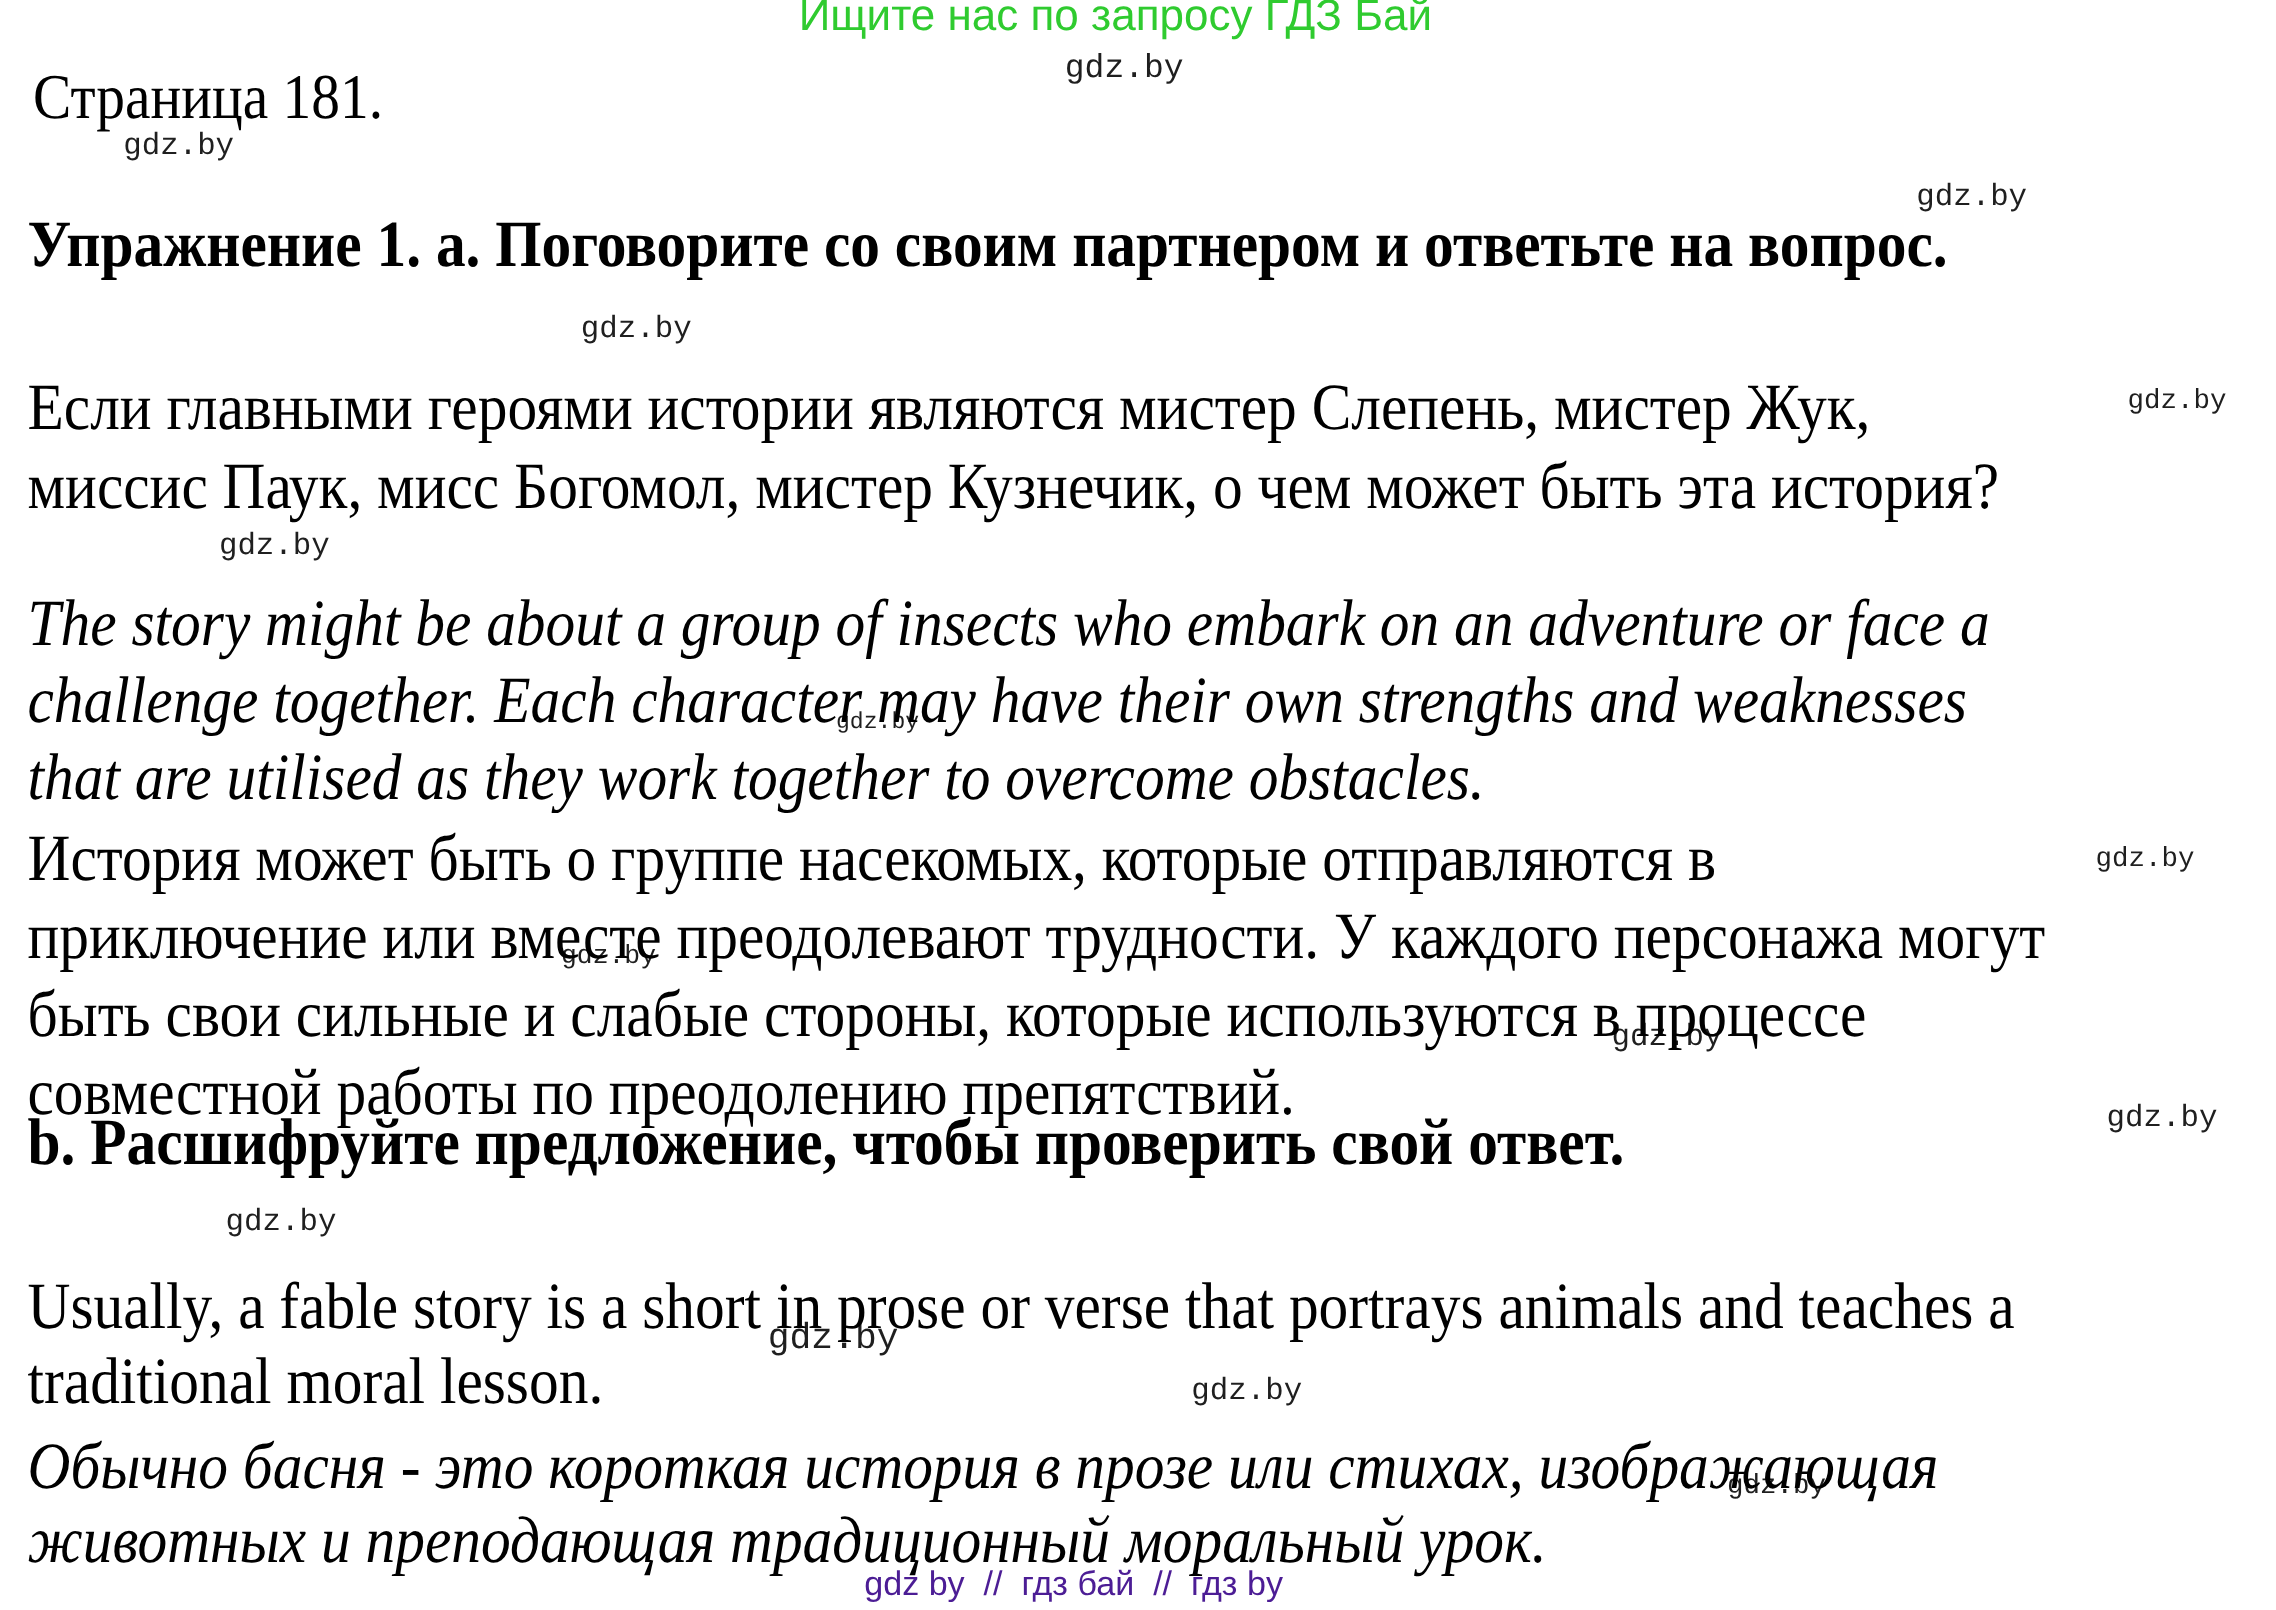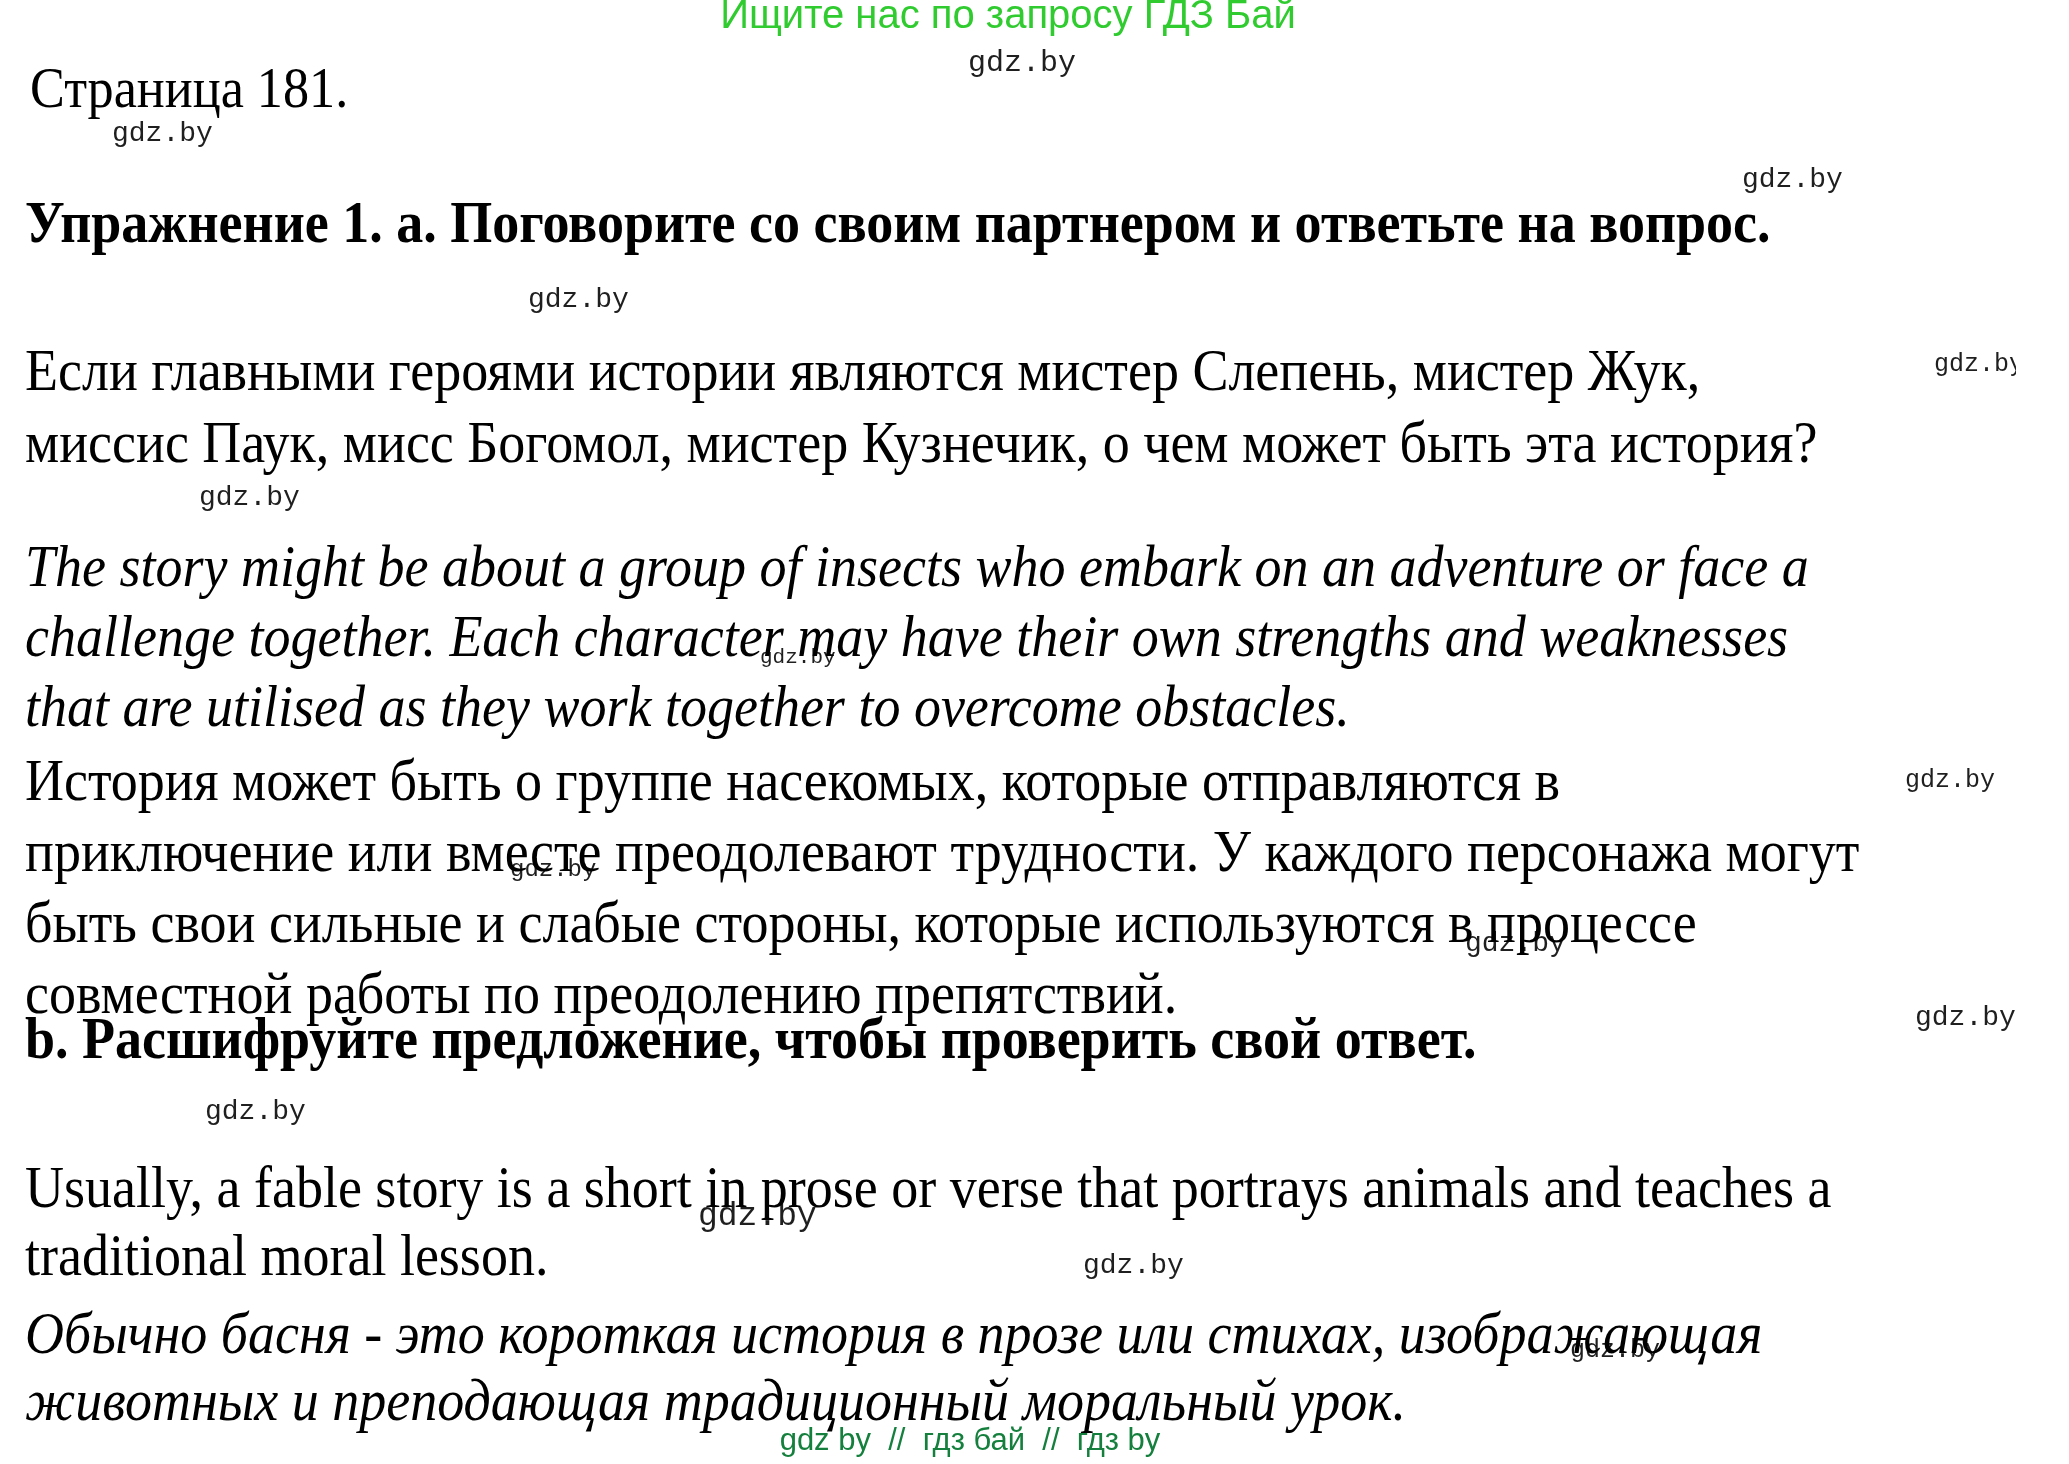--- a/index.html
+++ b/index.html
@@ -4,20 +4,21 @@
 <style>
   html,body{margin:0;padding:0;background:#ffffff;}
   .page{
     position:relative;
     width:2016px;
     height:1464px;
     background:#ffffff;
     overflow:hidden;
     font-family:"Liberation Serif",serif;
     color:#000000;
+    padding-left:12px;
   }
   
   .serifline{
     position:absolute;
     font-family:"Liberation Serif",serif;
     transform:scaleX(0.9);
     transform-origin:0 0;
     white-space:nowrap;
     color:#000000;
   }
@@ -96,15 +97,15 @@
   <div class="serifline" style="top:1153px;left:25px;font-size:60px;line-height:68px;">
     <span class="line">Usually, a fable story is a short in prose or verse that portrays animals and teaches a</span>
     <span class="line">traditional moral lesson.</span>
   </div>
 
   <div class="serifline ital" style="top:1300px;left:25px;font-size:60px;line-height:67px;">
     <span class="line">Обычно басня - это короткая история в прозе или стихах, изображающая</span>
     <span class="line">животных и преподающая традиционный моральный урок.</span>
   </div>
 
-  <div class="footer" style="color:#15803d;">gdz by  //  гдз бай  //  гдз by</div>
+  <div class="footer" style="color:#4c1d95;">gdz by  //  гдз бай  //  гдз by</div>
 
 </div>
 
 </body></html>

